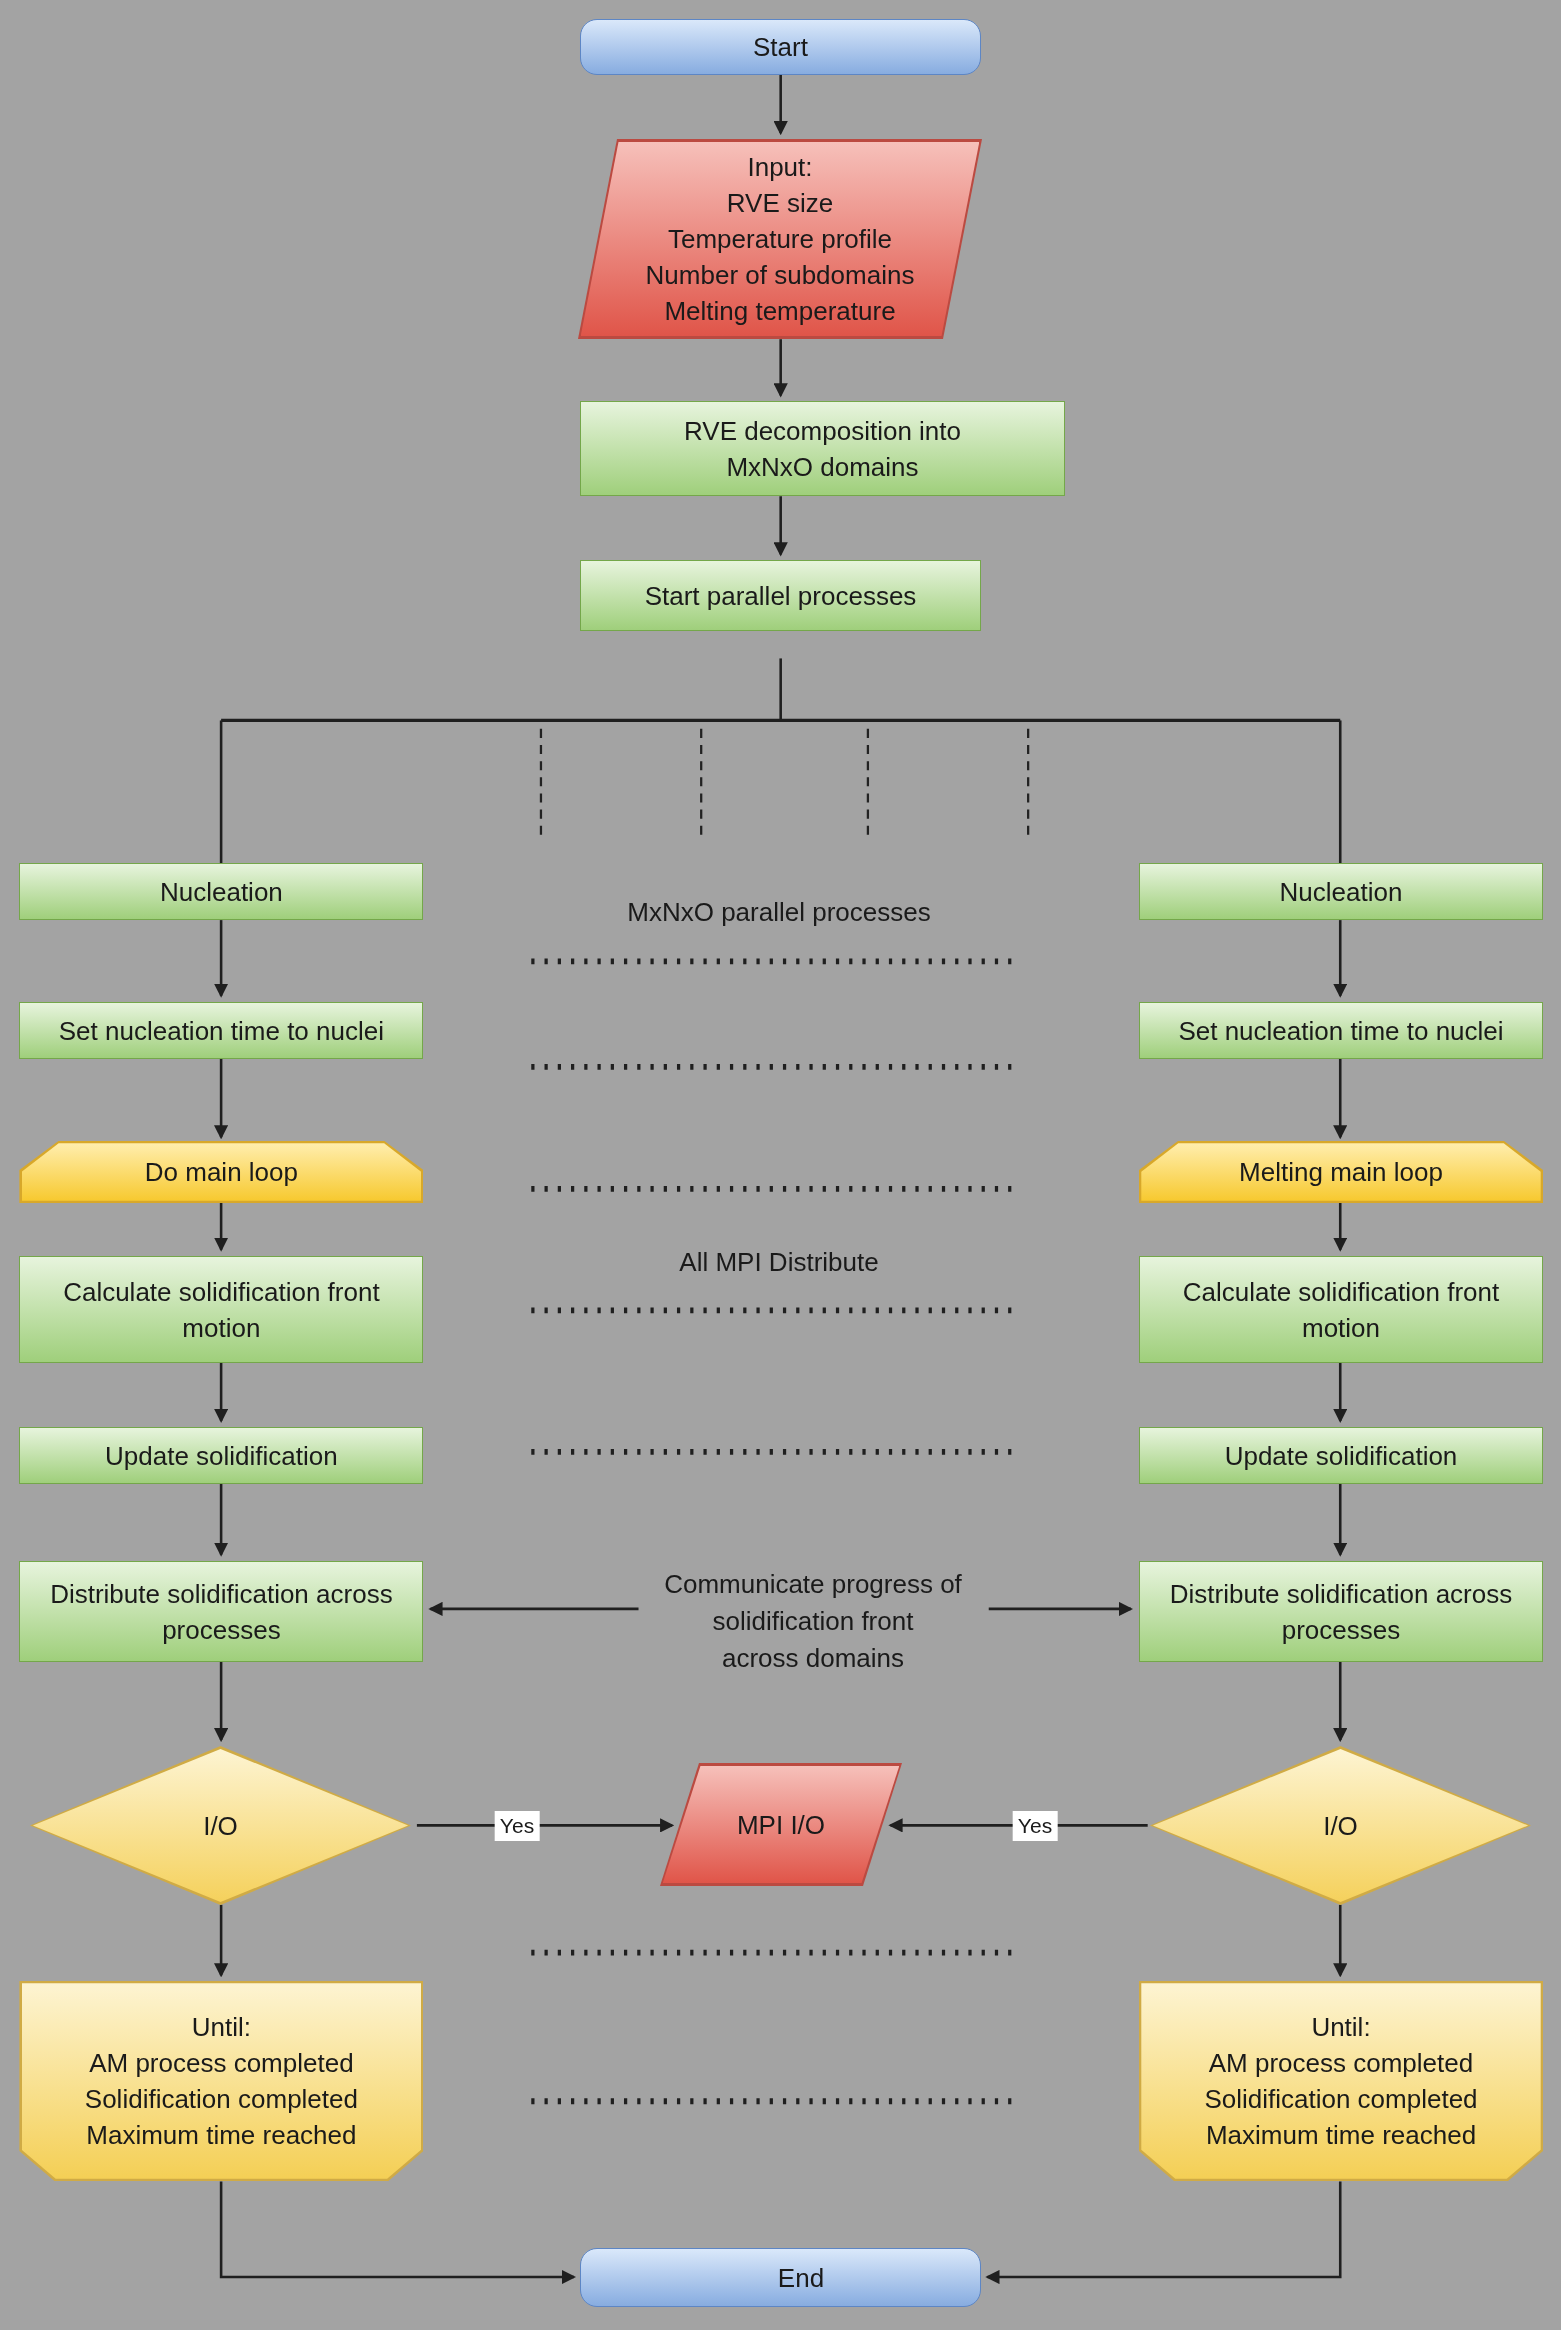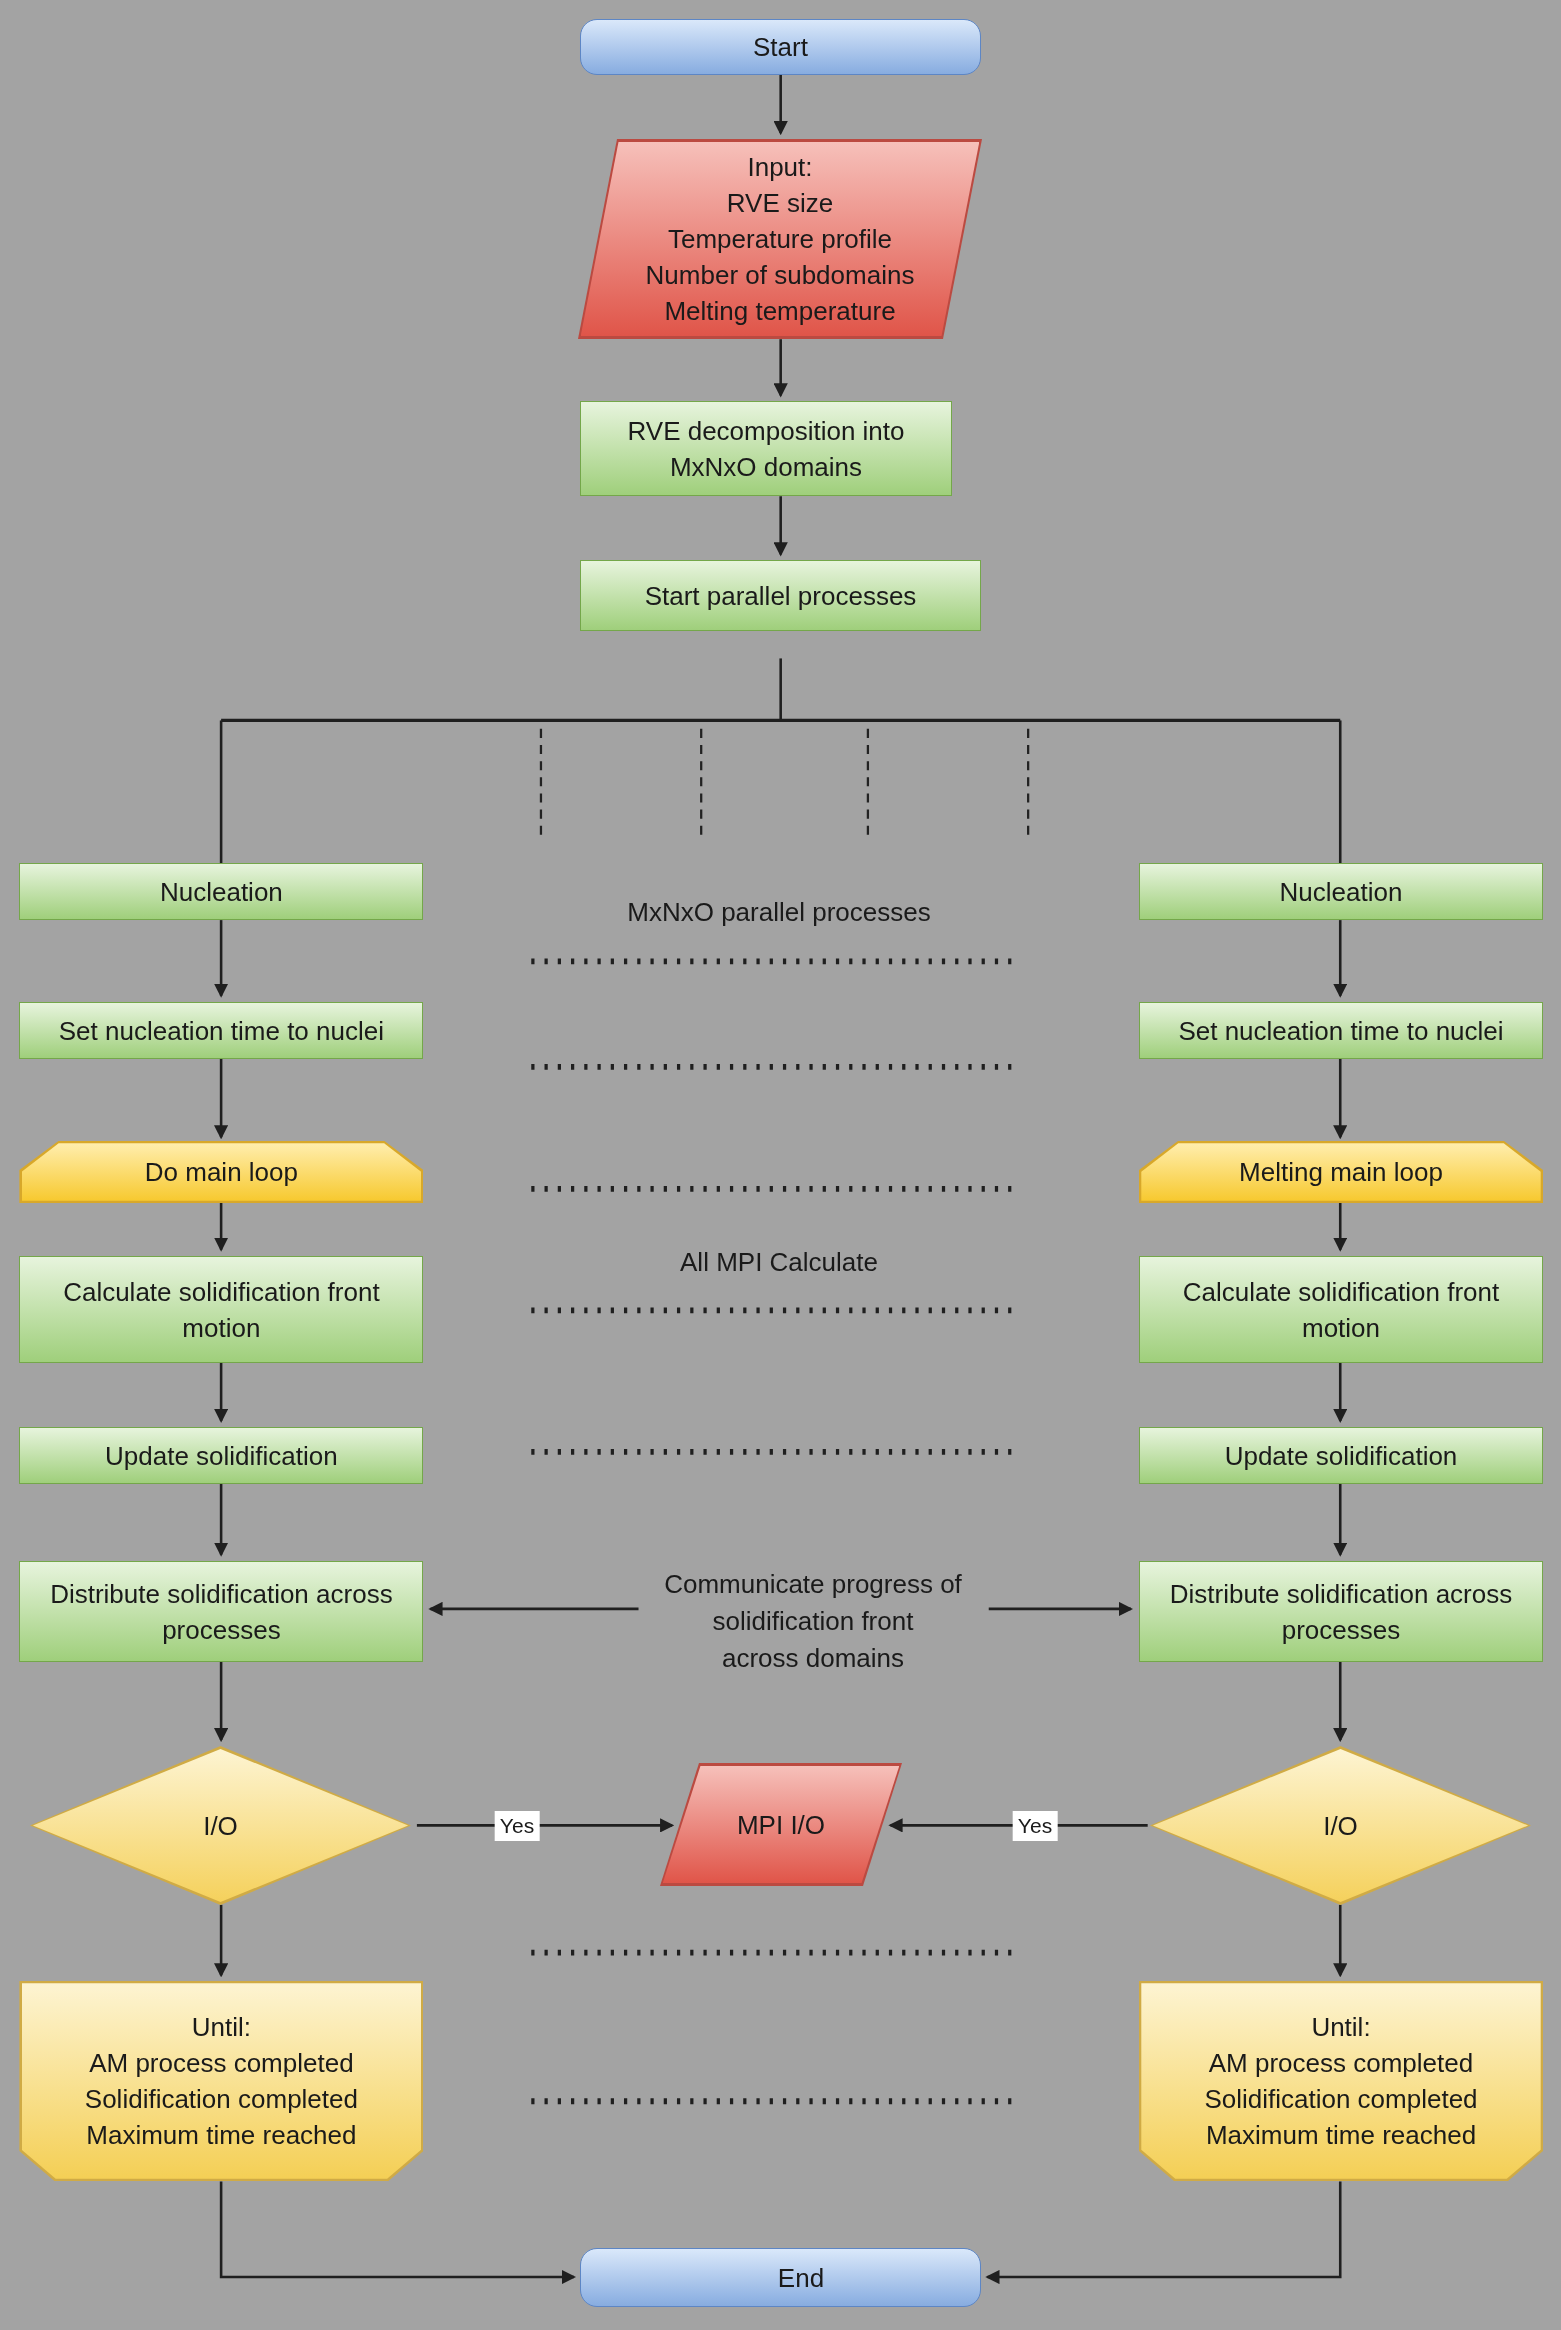--- a/index.html
+++ b/index.html
@@ -105,21 +105,21 @@
 
   <div class="node shape para" style="left:578px;top:139px;width:404px;height:200px;">
     <div class="fill"></div>
     <span class="node-text">Input:
 RVE size
 Temperature profile
 Number of subdomains
 Melting temperature</span>
   </div>
 
-  <div class="node rect green" style="left:580px;top:401px;width:372px;height:95px;">
+  <div class="node rect green" style="left:580px;top:401px;width:485px;height:95px;">
     <span class="node-text">RVE decomposition into
 MxNxO domains</span>
   </div>
 
   <div class="node rect green" style="left:580px;top:560px;width:401px;height:71px;">
     <span class="node-text">Start parallel processes</span>
   </div>
 
   <div class="node rect green" style="left:19.4px;top:863px;width:404px;height:57px;">
     <span class="node-text">Nucleation</span>
@@ -181,21 +181,21 @@
   </div>
   <div class="node shape loopBottom" style="left:1139px;top:1981px;width:404px;height:200px;">
     <div class="fill"></div>
     <span class="node-text">Until:
 AM process completed
 Solidification completed
 Maximum time reached</span>
   </div>
 
   <div class="annotation" style="left:585px;top:894px;width:388px;">MxNxO parallel processes</div>
-  <div class="annotation" style="left:585px;top:1244px;width:388px;">All MPI Calculate</div>
+  <div class="annotation" style="left:585px;top:1244px;width:388px;">All MPI Distribute</div>
   <div class="annotation" style="left:632px;top:1566px;width:362px;">Communicate progress of
 solidification front
 across domains</div>
 
   <div class="yes-label" style="left:517px;top:1826px;">Yes</div>
   <div class="yes-label" style="left:1035px;top:1826px;">Yes</div>
 
   <div class="node shape para" style="left:660px;top:1763px;width:242px;height:123px;align-items:center;">
     <div class="fill"></div>
     <span class="node-text">MPI I/O</span>

